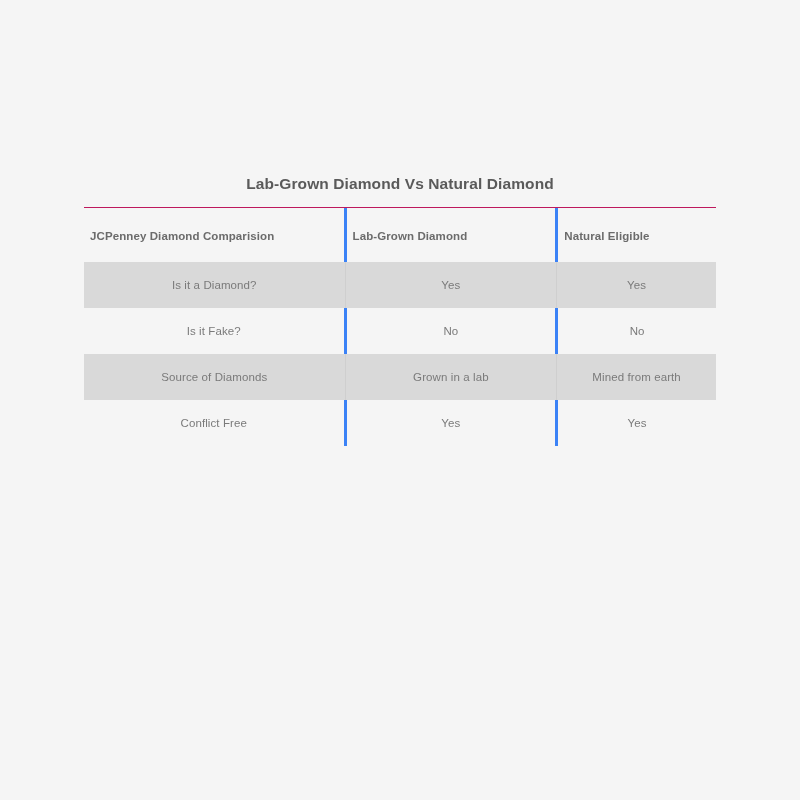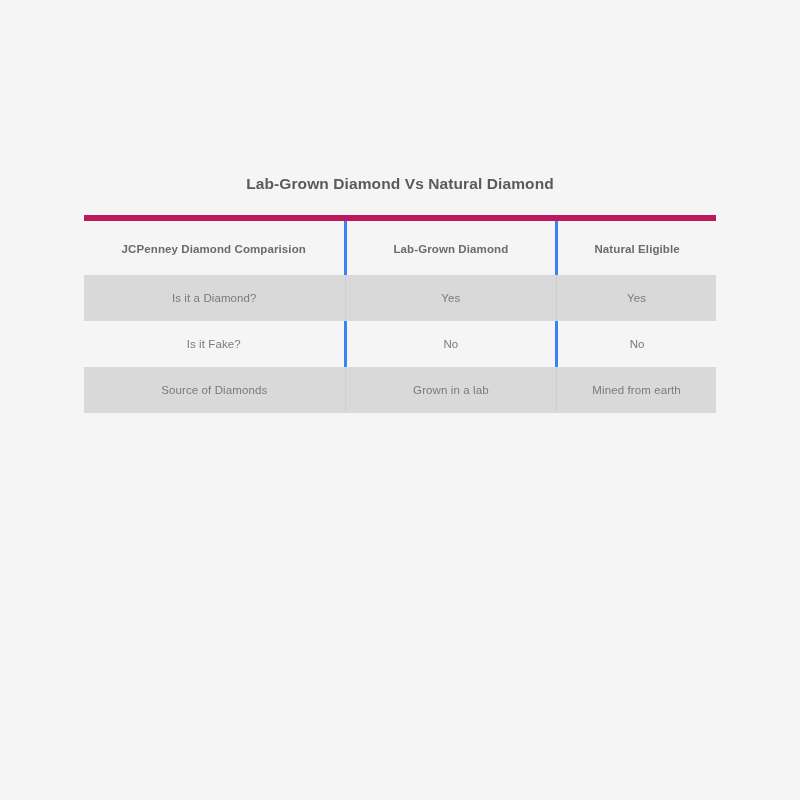--- a/index.html
+++ b/index.html
@@ -25,37 +25,37 @@
     left: 84px;
     top: 175px;
     width: 632px;
   }
   .title {
     text-align: center;
     font-size: 15.5px;
     font-weight: bold;
     color: #5a5a5a;
     letter-spacing: 0.1px;
-    padding-bottom: 22px;
-    border-bottom: 6px solid #be185d;
+    padding-bottom: 14px;
+    border-bottom: 1px solid #be185d;
   }
   table.compare {
     width: 100%;
     border-collapse: collapse;
     table-layout: fixed;
   }
   table.compare col.c1 { width: 41.3%; }
   table.compare col.c2 { width: 33.5%; }
   table.compare col.c3 { width: 25.2%; }
 
   table.compare th {
     font-size: 11.5px;
     font-weight: bold;
     color: #6b6b6b;
-    text-align: center;
+    text-align: left;
     padding: 22px 6px 20px 6px;
     letter-spacing: 0.1px;
     background: transparent;
   }
   table.compare td {
     font-size: 11.5px;
     font-weight: normal;
     color: #7a7a7a;
     text-align: center;
     padding: 17px 6px 17px 6px;
@@ -107,17 +107,22 @@
         <tr class="plain">
           <td>Is it Fake?</td>
           <td class="divider-left">No</td>
           <td class="divider-left">No</td>
         </tr>
         <tr class="shaded">
           <td>Source of Diamonds</td>
           <td class="divider-left">Grown in a lab</td>
           <td class="divider-left">Mined from earth</td>
         </tr>
+        <tr class="plain">
+          <td>Conflict Free</td>
+          <td class="divider-left">Yes</td>
+          <td class="divider-left">Yes</td>
+        </tr>
       </tbody>
     </table>
 
   </div>
 </div>
 
 </body></html>

